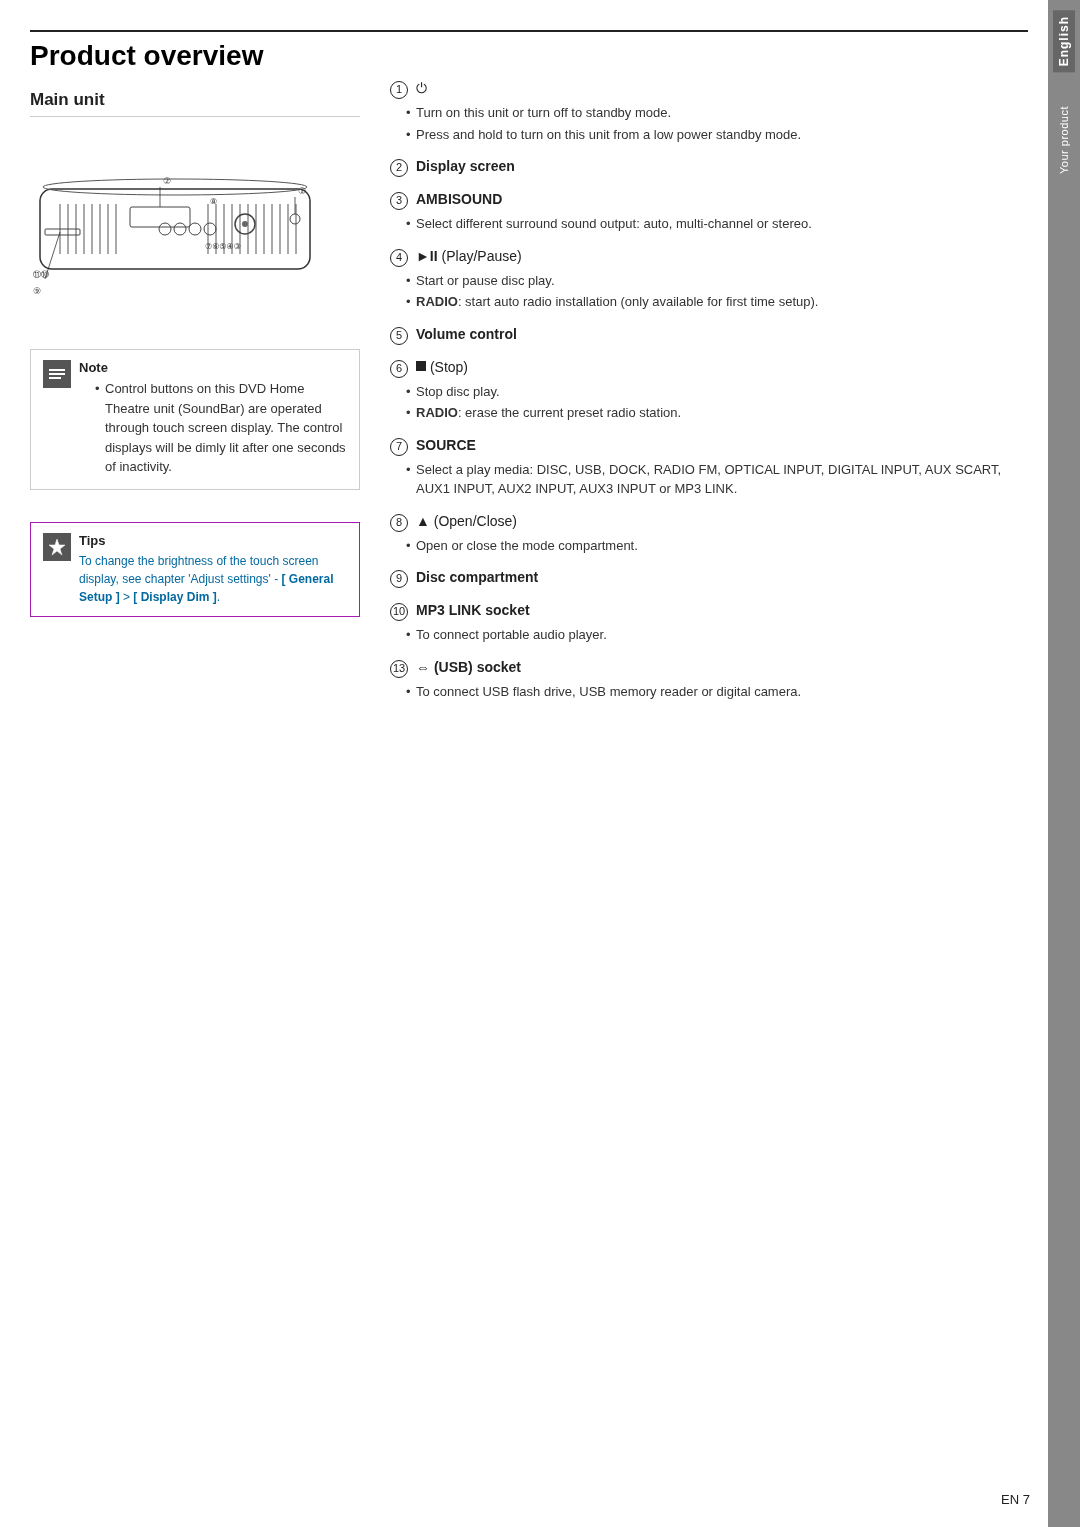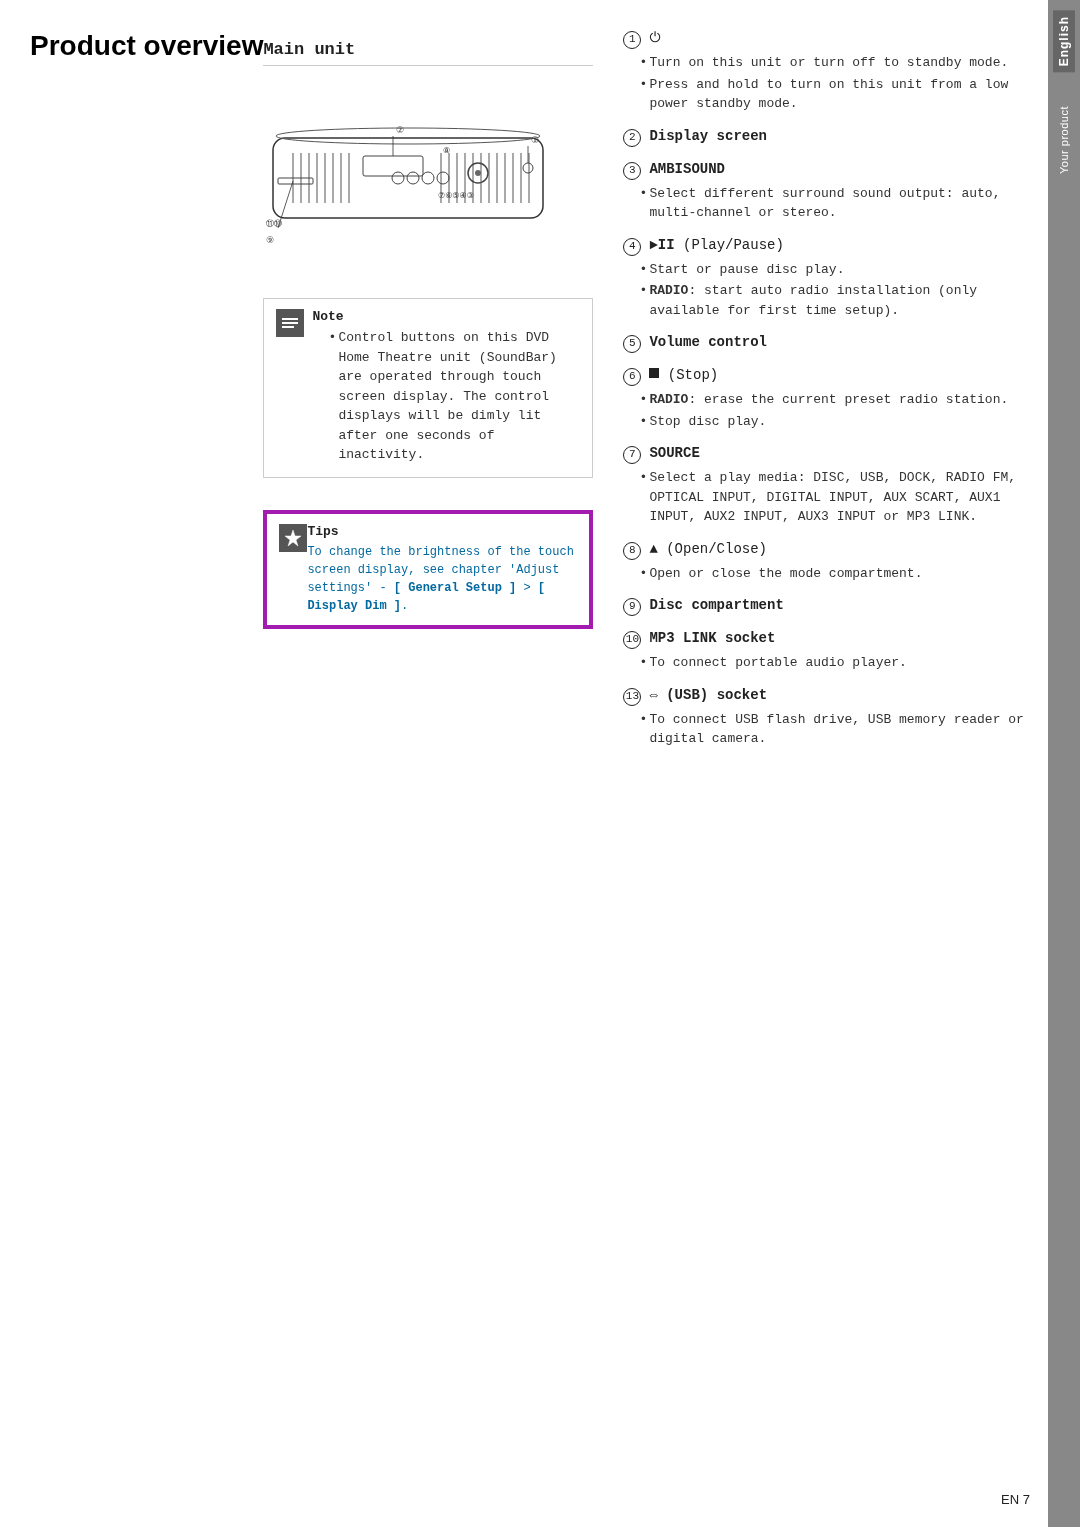--- a/index.html
+++ b/index.html
@@ -54,41 +54,40 @@
       margin-top: 20px;
       padding: 6px 4px;
       letter-spacing: 0.5px;
     }
 
     
     .main-content {
       flex: 1;
       padding: 30px 20px 30px 30px;
       display: flex;
-      flex-direction: row;
+      flex-direction: column;
     }
 
     .top-border {
       border-top: 2px solid #222;
       margin-bottom: 8px;
     }
 
     .page-title {
       font-size: 28px;
       font-weight: bold;
       margin-bottom: 8px;
       color: #000;
     }
 
     
     .two-col {
       display: flex;
       gap: 30px;
       flex: 1;
-      font-family: Liberation Mono, monospace;
     }
 
     .left-col {
       width: 330px;
       flex-shrink: 0;
     }
 
     .right-col {
       flex: 1;
     }
@@ -146,24 +145,25 @@
     }
 
     .note-text {
       font-size: 12px;
       line-height: 1.5;
       color: #333;
     }
 
     
     .tips-box {
-      border: 4px solid #a21caf;
+      border: 1px solid #a21caf;
       padding: 10px 12px;
       display: flex;
       align-items: flex-start;
+      gap: 8px;
     }
 
     .tips-icon {
       width: 28px;
       height: 28px;
       background: #555;
       flex-shrink: 0;
       display: flex;
       align-items: center;
       justify-content: center;
@@ -425,22 +425,22 @@
             <span class="item-label">Volume control</span>
           </div>
         </div>
 
         <div class="numbered-item">
           <div class="item-header">
             <span class="circle-num">6</span>
             <span class="item-label-normal"><span class="stop-icon"></span> (Stop)</span>
           </div>
           <ul class="bullet-list">
+            <li>Stop disc play.</li>
             <li><span class="bold-word">RADIO</span>: erase the current preset radio station.</li>
-            <li>Stop disc play.</li>
           </ul>
         </div>
 
         <div class="numbered-item">
           <div class="item-header">
             <span class="circle-num">7</span>
             <span class="item-label">SOURCE</span>
           </div>
           <ul class="bullet-list">
             <li>Select a play media: DISC, USB, DOCK, RADIO FM, OPTICAL INPUT, DIGITAL INPUT, AUX SCART, AUX1 INPUT, AUX2 INPUT, AUX3 INPUT or MP3 LINK.</li>

